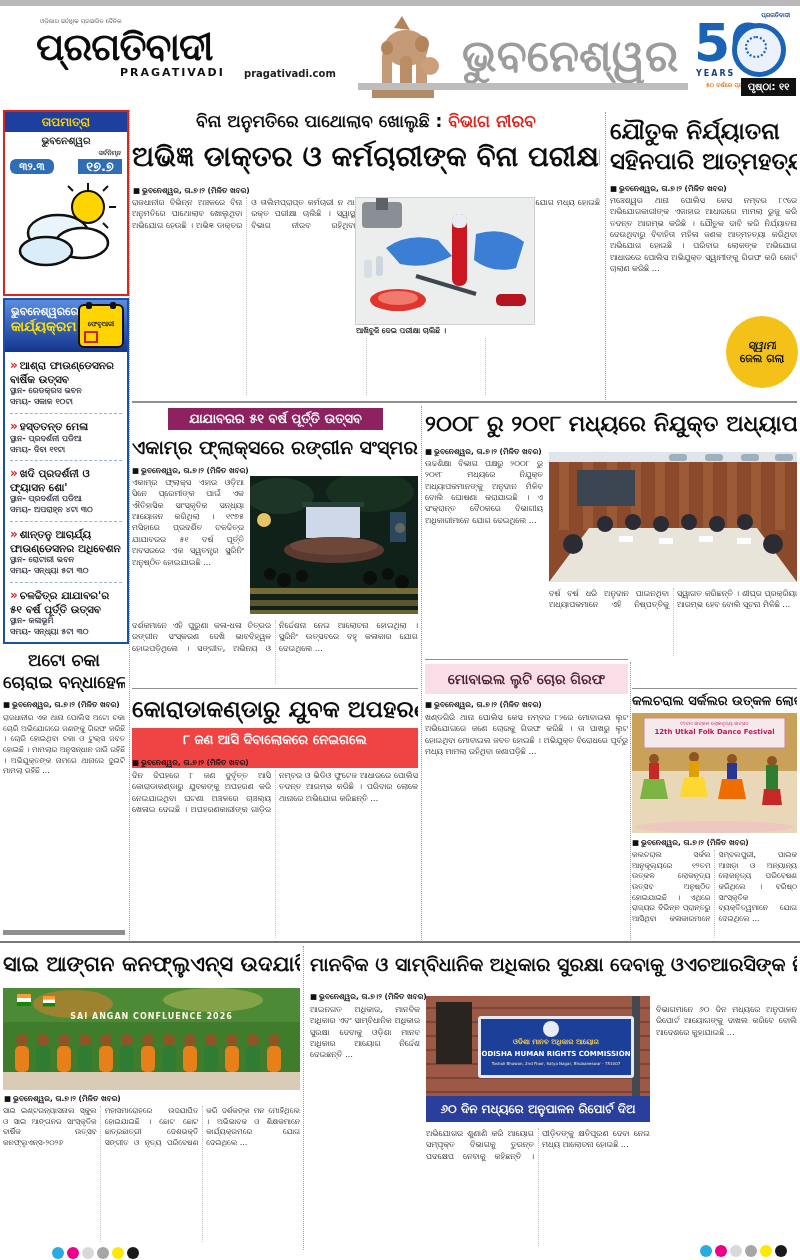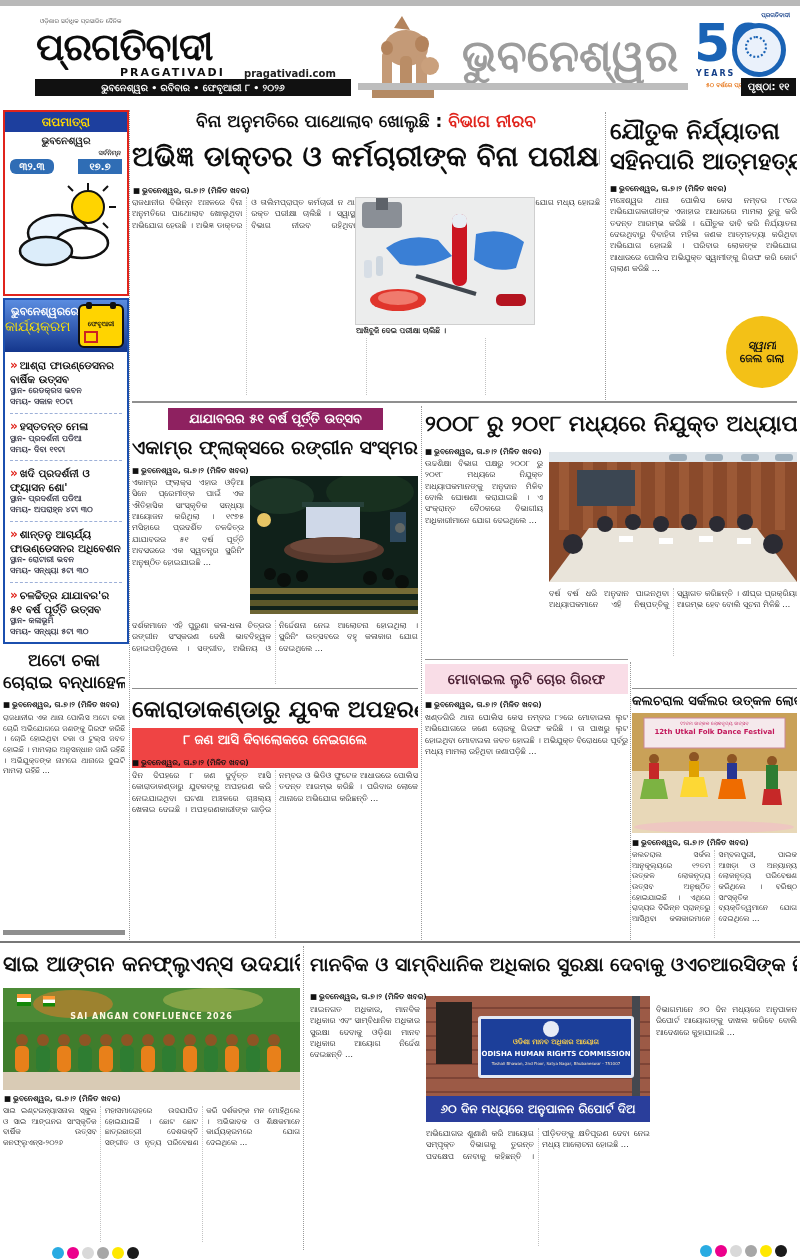--- a/index.html
+++ b/index.html
@@ -56,32 +56,31 @@
   <div class="abs" style="left:688px;top:11px;width:106px;height:78px;">
     <div class="abs" style="right:4px;top:0;font-size:6px;font-weight:bold;color:#16418a;">ପ୍ରଗତିବାଦୀ</div>
     <div class="abs" style="left:6px;top:4px;font-size:52px;font-weight:900;color:#1a63b5;line-height:56px;">50</div>
     <div class="abs" style="left:44px;top:12px;width:44px;height:44px;border-radius:50%;border:5px solid #1a63b5;background:#eaf1fb;">
       <div class="abs" style="left:8px;top:8px;width:18px;height:18px;border-radius:50%;border:2px dotted #1a63b5;"></div>
     </div>
     <div class="abs" style="left:8px;top:58px;font-size:8px;font-weight:bold;letter-spacing:2px;color:#16418a;">YEARS</div>
     <div class="abs nw clip" style="left:18px;top:70px;width:86px;font-size:6px;font-weight:bold;color:#e8791e;">୫୦ ବର୍ଷରେ ପ୍ରଗତିବାଦୀ</div>
   </div>
 
-  <div class="abs" style="left:35px;top:79px;width:316px;height:17px;background:#111;color:#fff;font-size:9.5px;font-weight:bold;text-align:center;line-height:17px;">ଭୁବନେଶ୍ୱର • ରବିବାର • ଫେବୃଆରୀ ୮ • ୨୦୨୬</div>
   <div class="abs" style="left:358px;top:83px;width:330px;height:7px;background:#bdbdbd;"></div>
   <div class="abs" style="left:741px;top:78px;width:55px;height:18px;background:#111;color:#fff;font-size:10px;font-weight:bold;text-align:center;line-height:18px;">ପୃଷ୍ଠା: ୧୧</div>
 
   <div class="abs" style="left:3px;top:110px;width:122px;height:182px;border:2.5px solid #e0241c;background:#fff;">
     <div style="height:20px;background:#1d3f9e;color:#ffd900;font-size:12px;font-weight:bold;text-align:center;line-height:20px;">ତାପମାତ୍ରା</div>
     <div style="text-align:center;font-size:10px;font-weight:bold;margin-top:3px;">ଭୁବନେଶ୍ୱର</div>
     <div style="position:relative;height:34px;">
       <div class="abs" style="left:6px;top:12px;font-size:6.5px;font-weight:bold;color:#333;">ସର୍ବୋଚ୍ଚ</div>
       <div class="abs" style="right:6px;top:2px;font-size:6.5px;font-weight:bold;color:#333;">ସର୍ବନିମ୍ନ</div>
       <div class="abs" style="left:5px;top:12px;width:44px;height:15px;background:#2f6db5;color:#fff;font-size:10.5px;font-weight:bold;text-align:center;line-height:15px;border-radius:6px;">୩୨.୩</div>
-      <div class="abs" style="right:5px;top:12px;width:44px;height:15px;background:#2f6db5;color:#fff;font-size:10px;font-weight:bold;text-align:center;line-height:15px;">୧୭.୭</div>
+      <div class="abs" style="right:5px;top:12px;width:44px;height:15px;background:#2f6db5;color:#fff;font-size:13px;font-weight:bold;text-align:center;line-height:15px;">୧୭.୭</div>
     </div>
     <div style="text-align:center;">
       <svg width="108" height="96" viewBox="0 0 108 96">
         <circle cx="76" cy="26" r="16" fill="#ffd400" stroke="#111" stroke-width="2"></circle>
         <g stroke="#111" stroke-width="2">
           <line x1="76" y1="2" x2="76" y2="9"></line>
             <line x1="97" y1="26" x2="104" y2="26"></line>
           <line x1="91" y1="10" x2="96" y2="5"></line>
             <line x1="91" y1="42" x2="96" y2="47"></line>
           <line x1="61" y1="10" x2="56" y2="5"></line>
@@ -89,21 +88,21 @@
         <ellipse cx="46" cy="52" rx="30" ry="18" fill="#eaf4fd" stroke="#111" stroke-width="2.5"></ellipse>
         <ellipse cx="70" cy="62" rx="26" ry="15" fill="#ffffff" stroke="#111" stroke-width="2.5"></ellipse>
         <ellipse cx="34" cy="70" rx="26" ry="14" fill="#dcedfa" stroke="#111" stroke-width="2.5"></ellipse>
       </svg>
     </div>
   </div>
 
   <div class="abs" style="left:3px;top:298px;width:122px;height:342px;border:2px solid #1b4fae;background:#fff;">
     <div style="position:relative;height:52px;background:linear-gradient(180deg,#5a8ce0,#14368c);">
       <div style="padding:5px 0 0 6px;color:#fff;font-size:11px;font-weight:bold;">ଭୁବନେଶ୍ୱରରେ</div>
-      <div style="color:#ffe600;font-size:13.5px;font-weight:normal;">କାର୍ଯ୍ୟକ୍ରମ</div>
+      <div style="padding-left:6px;color:#ffe600;font-size:13.5px;font-weight:bold;">କାର୍ଯ୍ୟକ୍ରମ</div>
       <div class="abs" style="right:3px;top:4px;width:42px;height:40px;background:#ffd400;border-radius:6px;border:2px solid #111;">
         <div class="abs" style="left:6px;top:-4px;width:6px;height:7px;background:#111;border-radius:2px;"></div>
         <div class="abs" style="right:6px;top:-4px;width:6px;height:7px;background:#111;border-radius:2px;"></div>
         <div class="abs clip nw" style="left:0;top:14px;width:100%;font-size:6.5px;font-weight:bold;text-align:center;color:#111;">ଫେବୃଆରୀ</div>
         <div class="abs" style="left:4px;bottom:3px;width:10px;height:8px;border:2px solid #c22;"></div>
       </div>
     </div>
 
     <div style="padding:6px 5px 0 5px;">
       <div>

